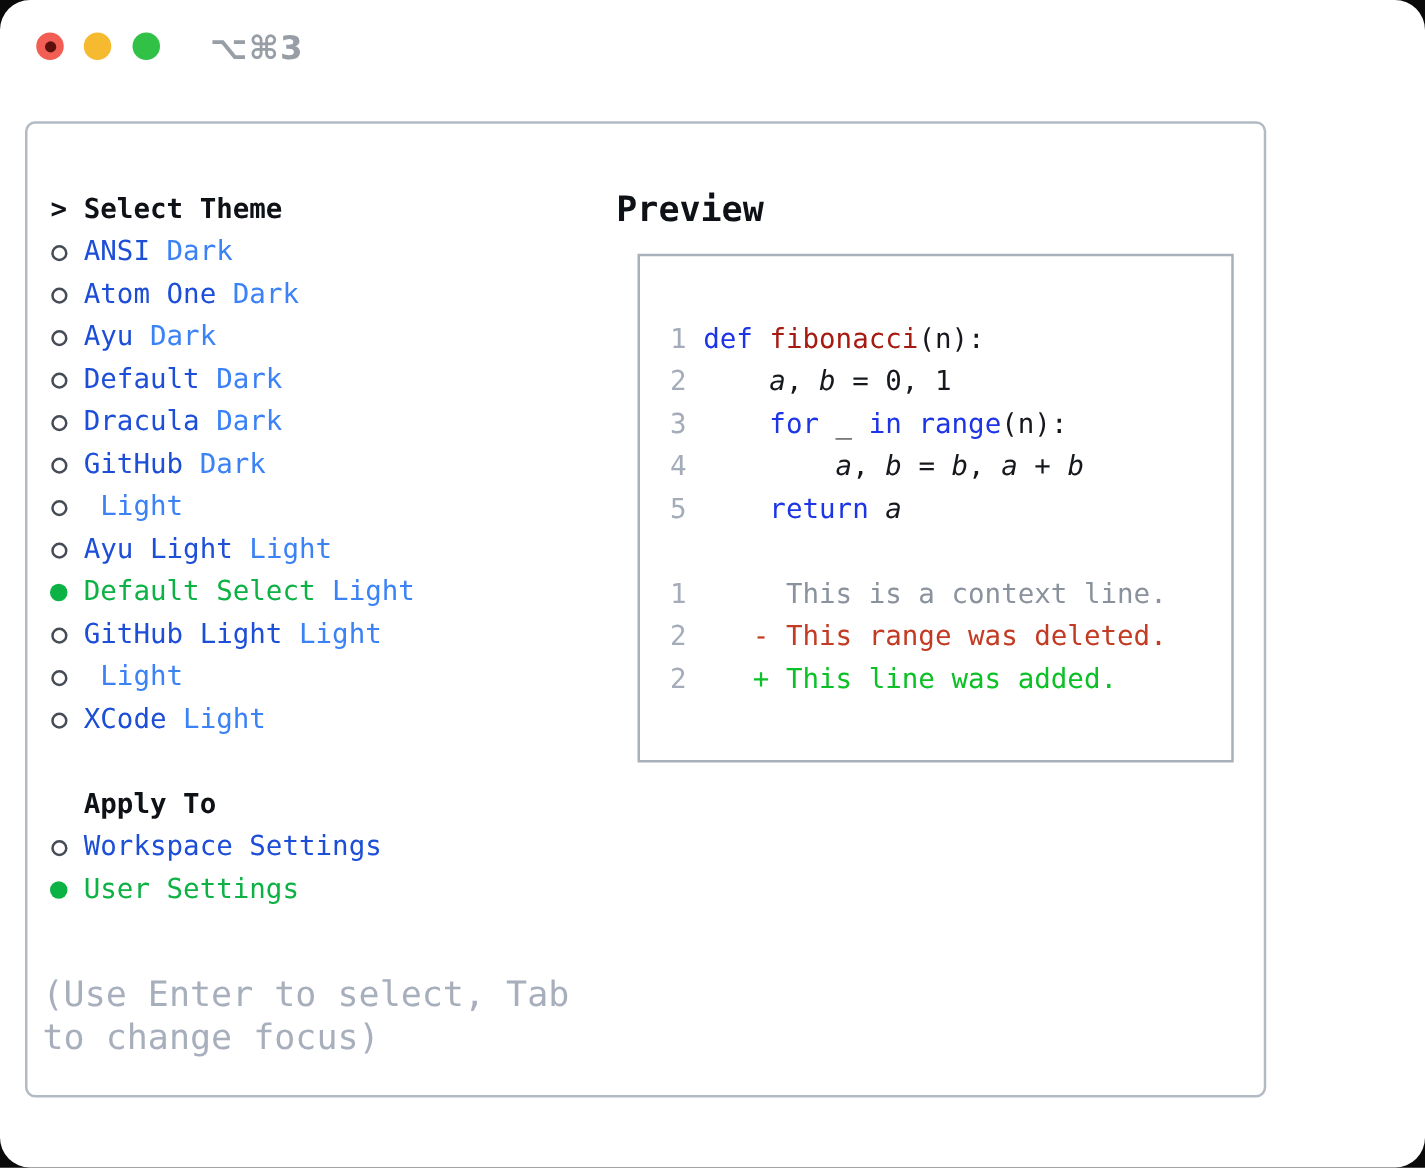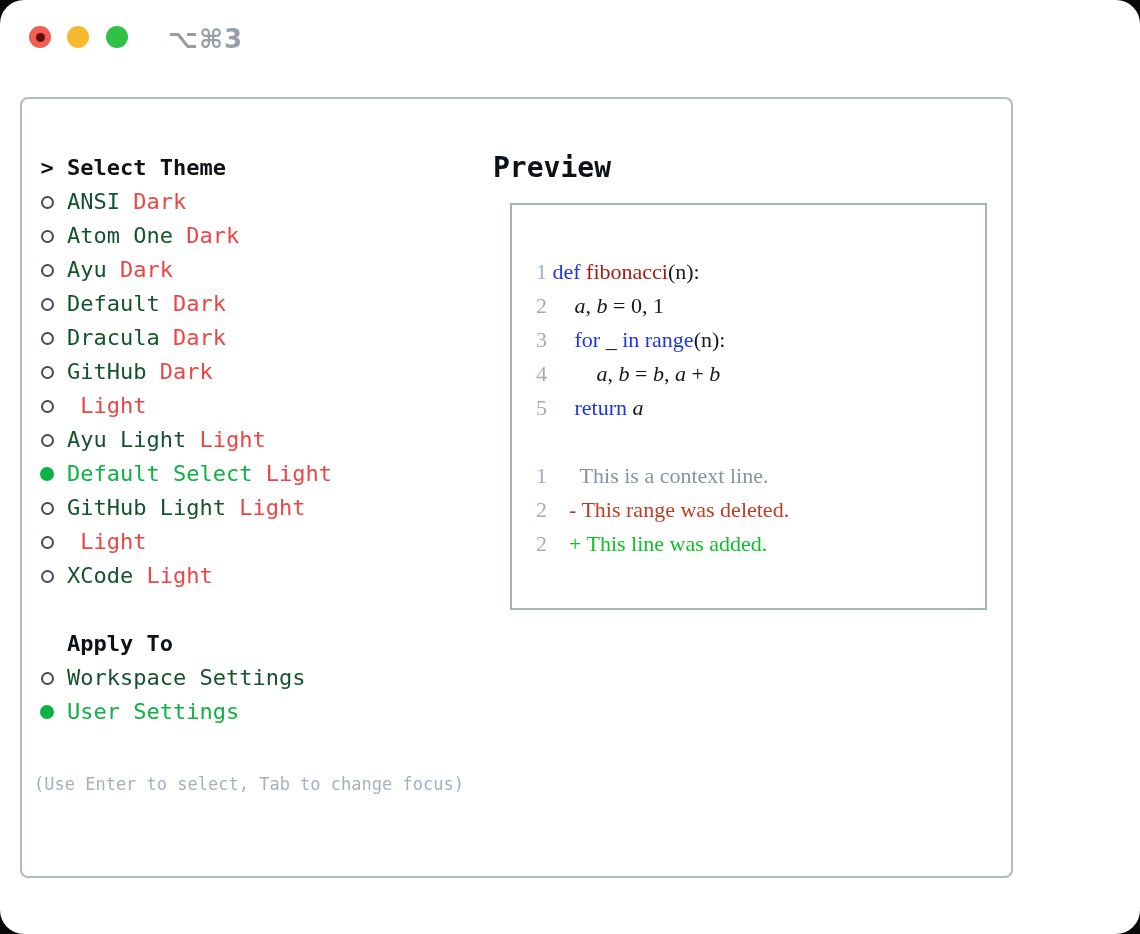--- a/index.html
+++ b/index.html
@@ -18,31 +18,31 @@
   
   .panel{position:absolute;left:20px;top:97px;width:993px;height:781px;border:2px solid #b3bac4;
          border-radius:8px;box-sizing:border-box;background:#fff;}
   .left-col{position:absolute;left:12px;top:52px;font-size:22px;line-height:34px;color:#383d47;}
   .row{display:flex;align-items:center;height:34px;white-space:pre;}
   .bullet-cell{width:26px;margin-right:7px;display:flex;align-items:center;justify-content:center;flex:none;}
   .radio{width:13px;height:13px;border-radius:50%;border:2px solid #464c56;box-sizing:border-box;}
   .radio.on{border:none;background:#0db245;width:14px;height:14px;}
   .cursor{font-weight:bold;color:#0e1116;}
   .hdr{font-weight:bold;color:#0e1116;}
-  .item-name{color:#14532d;}
+  .item-name{color:#1d4ed8;}
   .item-name.sel{color:#0db245;}
-  .item-tag{color:#ef4444;}
+  .item-tag{color:#3b82f6;}
   .spacer{height:34px;}
-  .help{width:430px;color:#a8afbc;font-size:17px;line-height:34px;margin-top:4px;}
+  .help{width:430px;color:#a8afbc;font-size:28px;line-height:34px;margin-top:16px;}
   
   .preview-title{position:absolute;left:471px;top:52px;height:34px;line-height:34px;
                  font-size:28px;font-weight:bold;color:#0e1116;}
   .preview-box{position:absolute;left:488px;top:104px;width:477px;height:407px;
                border:2px solid #a9b1bc;box-sizing:border-box;background:#fff;
-               padding:50px 0 0 24px;overflow:hidden;font-family:Liberation Serif, serif;}
+               padding:50px 0 0 24px;overflow:hidden;}
   .codeline{white-space:pre;font-size:22px;line-height:34px;height:34px;}
   .lnum{color:#a4acb9;}
   .tok-plain{color:#15181d;}
   .tok-keyword{color:#1d35e6;}
   .tok-builtin{color:#1d35e6;}
   .tok-function{color:#a61b11;}
   .tok-variable{color:#15181d;font-style:italic;}
   .diff-context{color:#8a929d;}
   .diff-deleted{color:#c23b22;}
   .diff-added{color:#0cc127;text-align:right;}

